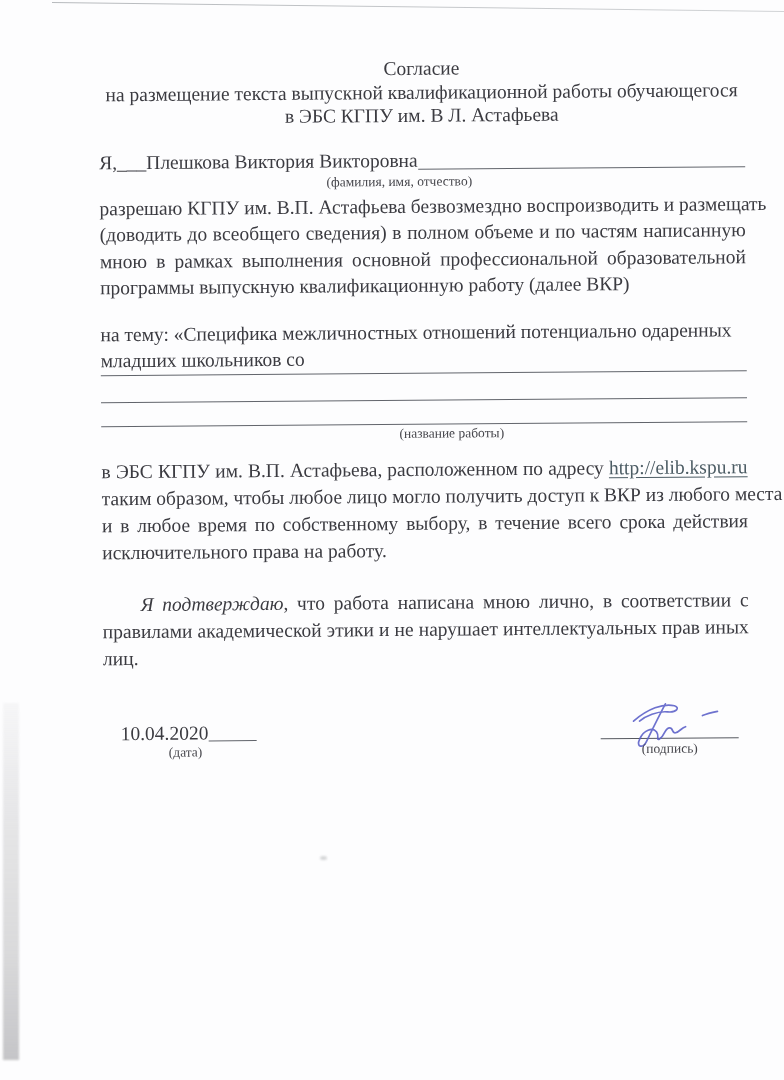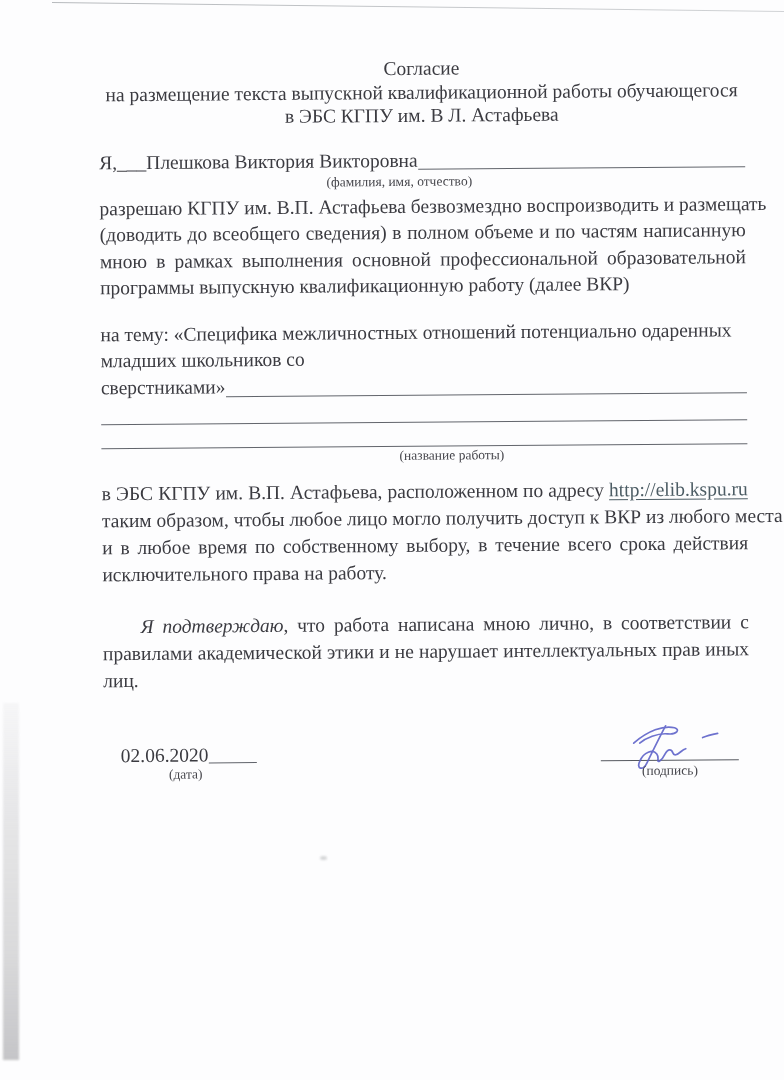--- a/index.html
+++ b/index.html
@@ -178,21 +178,20 @@
     <div class="jl">разрешаю КГПУ им. В.П. Астафьева безвозмездно воспроизводить и размещать</div>
     <div class="jl">(доводить до всеобщего сведения) в полном объеме и по частям написанную</div>
     <div class="jl">мною в рамках выполнения основной профессиональной образовательной</div>
     <div class="jl-last">программы выпускную квалификационную работу (далее ВКР)</div>
   </div>
 
   <div class="para theme-block">
     <div>на тему: «Специфика межличностных отношений потенциально одаренных</div>
     <div>младших школьников со</div>
     <div class="theme-tail-row">
-      <span>сверстниками»</span>
       <span class="fill-line"></span>
     </div>
     <div class="blank-rule"></div>
     <div class="blank-rule"></div>
     <div class="caption title-caption">(название работы)</div>
   </div>
 
   <div class="para para-placement">
     <div class="jl">
       <span>в ЭБС КГПУ им. В.П. Астафьева, расположенном по адресу </span><span class="url-link">http://elib.kspu.ru</span>
@@ -206,21 +205,21 @@
     <div class="jl indent-line">
       <span class="italic">Я подтверждаю</span><span>, что работа написана мною лично, в соответствии с</span>
     </div>
     <div class="jl">правилами академической этики и не нарушает интеллектуальных прав иных</div>
     <div class="jl-last">лиц.</div>
   </div>
 
   <div class="footer-row">
     <div class="date-block">
       <div class="date-line-wrap">
-        <span>02.06.2020</span>
+        <span>10.04.2020</span>
         <span class="date-underline"></span>
       </div>
       <div class="caption date-caption">(дата)</div>
     </div>
 
     <div class="sig-block">
       <svg class="sig-svg" width="140" height="54" viewBox="0 0 140 54">
         <g fill="none" stroke="#5a5fc8" stroke-width="1.7" stroke-linecap="round" opacity="0.88">
           <path d="M 34 22 C 48 10, 64 4, 75 7 C 81 9, 77 14, 68 13 C 58 12, 46 17, 40 22"></path>
           <path d="M 66 5 C 60 16, 53 30, 47 42 C 43 50, 36 48, 40 40 C 44 31, 53 28, 57 33 C 60 37, 56 42, 60 40 C 66 36, 65 29, 70 29 C 74 29, 72 35, 76 34 C 80 33, 82 29, 86 28"></path>

